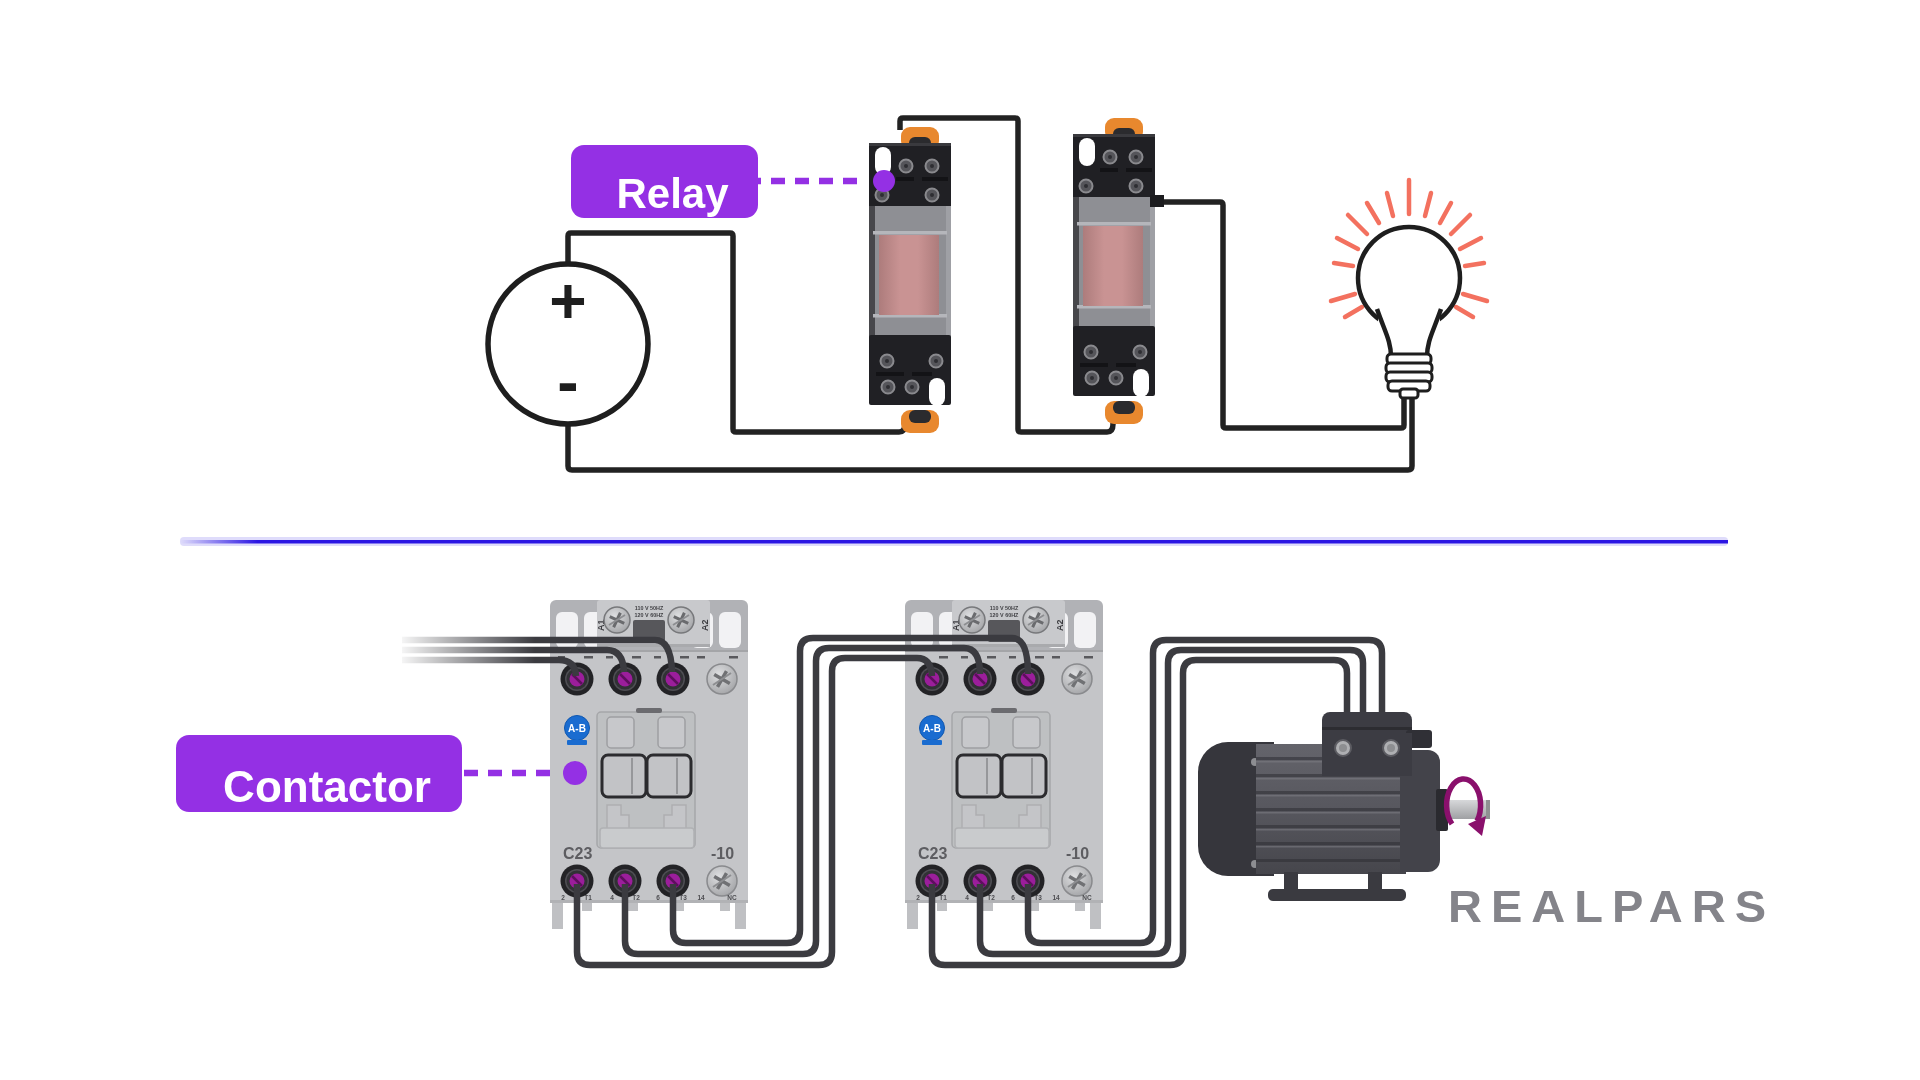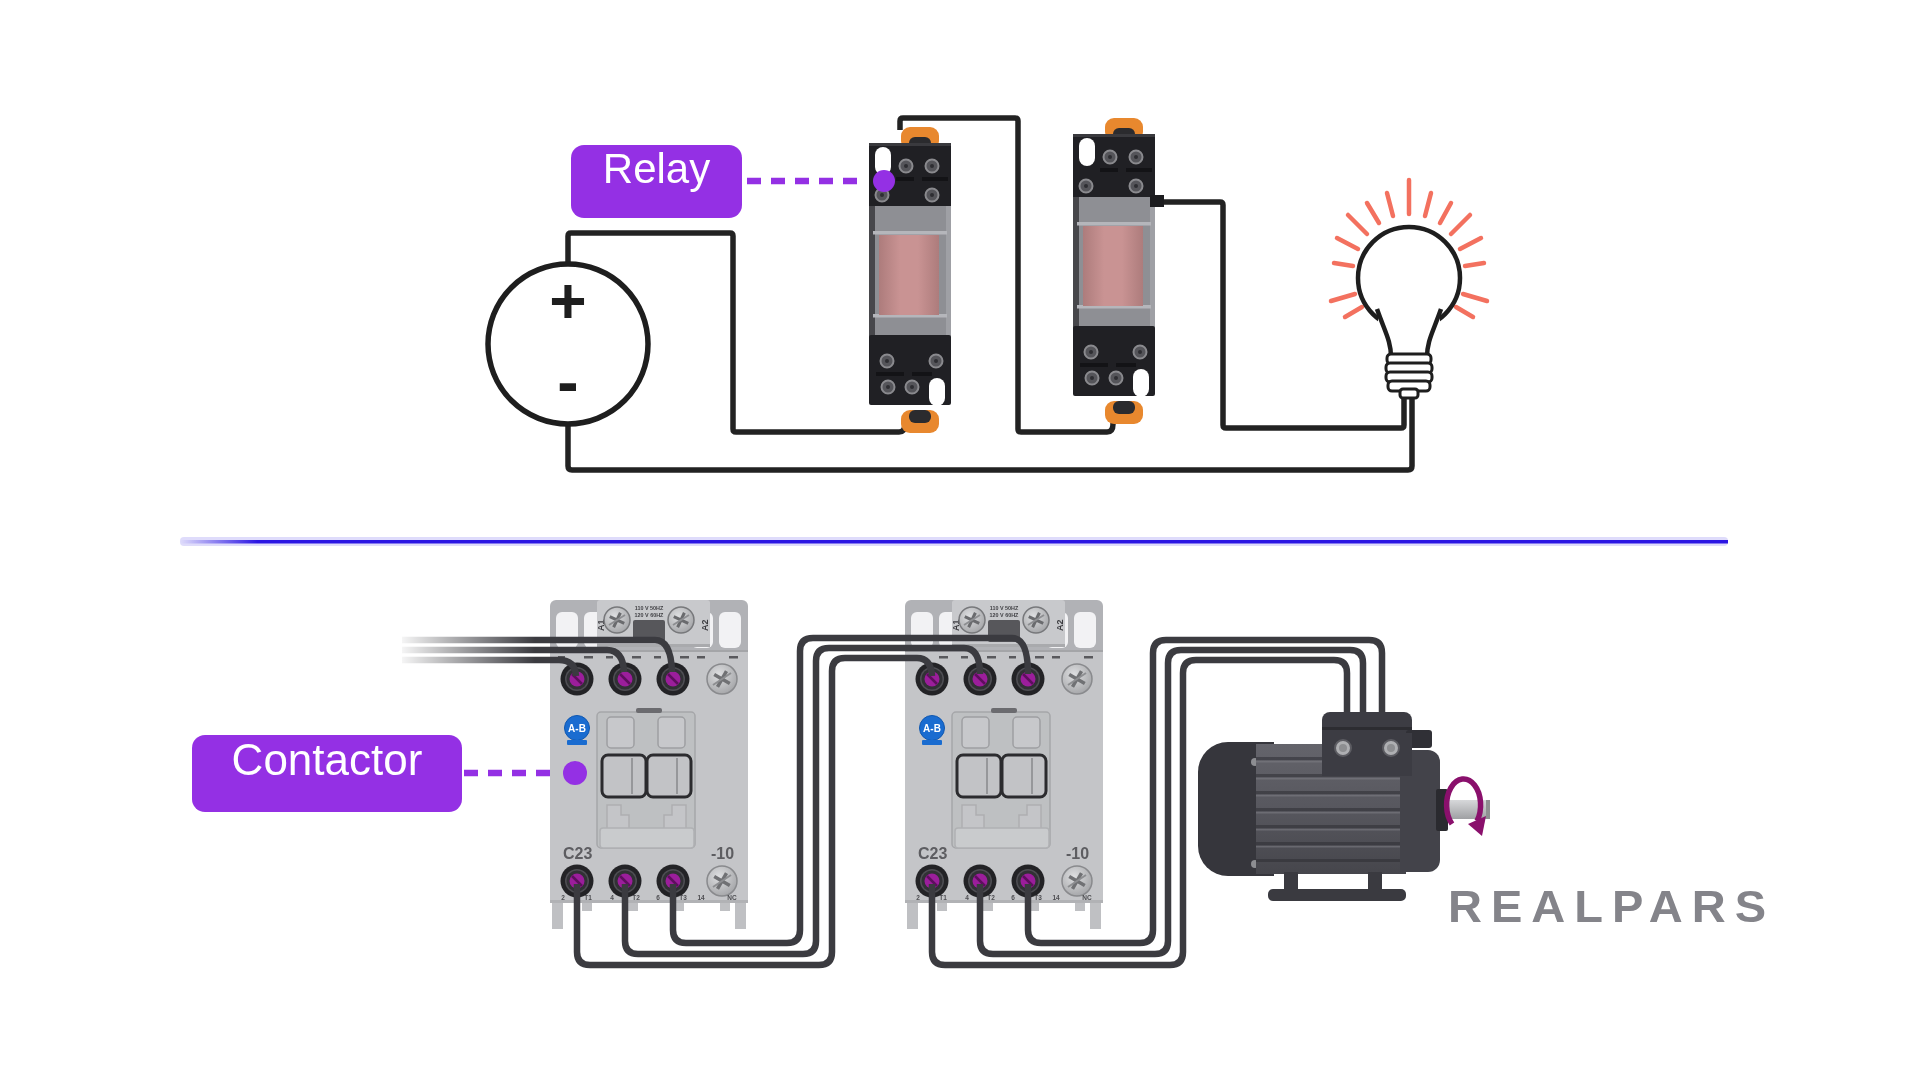--- a/index.html
+++ b/index.html
@@ -1,22 +1,22 @@
 <!DOCTYPE html>
 <html><head>
 <meta charset="utf-8">
 <style>
   html,body{margin:0;padding:0;background:#fff;}
   #canvas{position:relative;width:1920px;height:1080px;background:#ffffff;overflow:hidden;
           font-family:"Liberation Sans",sans-serif;}
   #scene{position:absolute;left:0;top:0;}
-  .callout{position:absolute;display:flex;align-items:flex-start;justify-content:center;
-           background:#9430E4;color:#ffffff;font-weight:normal;border-radius:13px;}
+  .callout{position:absolute;display:flex;align-items:flex-end;justify-content:center;
+           background:#9430E4;color:#ffffff;font-weight:bold;border-radius:13px;padding-left:16px;}
   #relay-label{left:571px;top:145px;width:171px;height:73px;font-size:42px;}
-  #contactor-label{left:192px;top:735px;width:270px;height:77px;font-size:44px;}
+  #contactor-label{left:176px;top:735px;width:270px;height:77px;font-size:44px;}
   #realpars{position:absolute;left:1448px;top:880px;font-size:47px;font-weight:800;
             color:#84848A;letter-spacing:9px;transform:scaleY(.95);transform-origin:top left;
             white-space:nowrap;}
   text{font-family:"Liberation Sans",sans-serif;}
   .tinyLbl{font-size:6.5px;fill:#4e4e52;font-weight:bold;}
   .modelLbl{font-size:16px;fill:#5d5d61;font-weight:bold;}
   .voltLbl{font-size:5.4px;fill:#3f3f43;font-weight:bold;}
   .coilLbl{font-size:9px;fill:#3c3c40;font-weight:bold;}
   .abLbl{font-size:10px;fill:#ffffff;font-weight:bold;}
   .srcSign{font-weight:bold;fill:#1e1e1e;}

